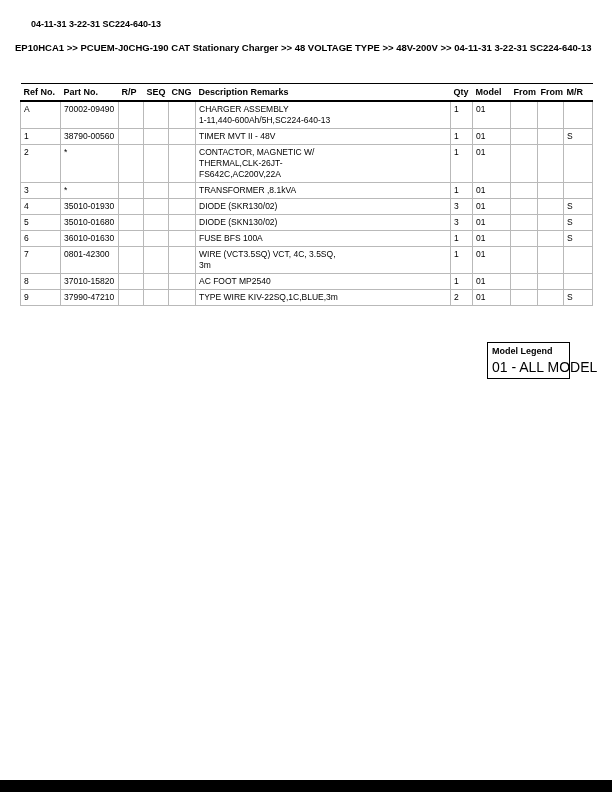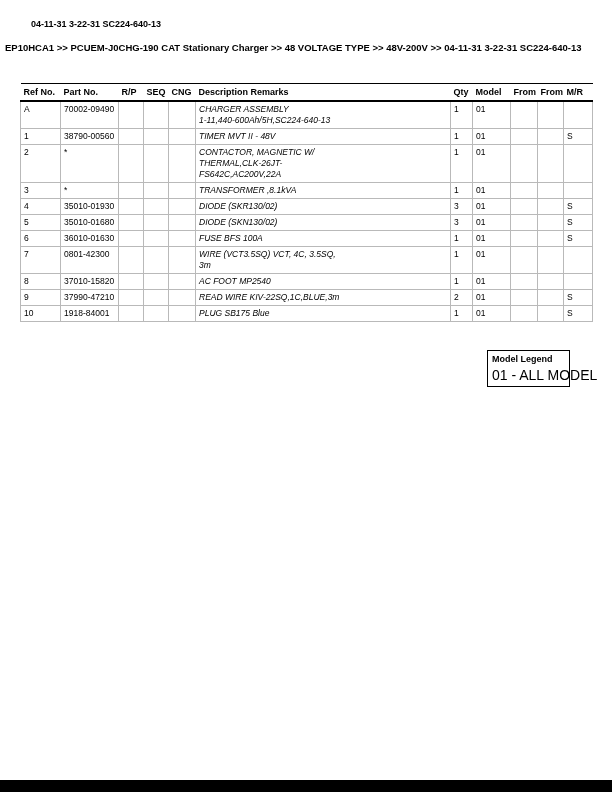--- a/index.html
+++ b/index.html
@@ -9,21 +9,21 @@
     position: relative;
     font-family: "Liberation Sans", sans-serif;
     color: #000;
     overflow: hidden;
   }
   .doc-ref {
     position: absolute; left: 20px; top: 19px;
     font-size: 9px; font-weight: bold; white-space: nowrap; padding-left: 11px;
   }
   .breadcrumb {
-    position: absolute; left: 5px; top: 42px;
+    position: absolute; left: 15px; top: 42px;
     font-size: 9.5px; font-weight: bold; white-space: nowrap;
   }
   table.parts-table {
     position: absolute; left: 20px; top: 83px;
     width: 572px;
     border-collapse: collapse;
     table-layout: fixed;
   }
   table.parts-table thead tr {
     border-top: 1px solid #000;
@@ -35,39 +35,38 @@
     padding: 3px 3px 3px 3px;
     white-space: nowrap; overflow: hidden;
   }
   table.parts-table td {
     font-size: 8.5px; line-height: 11px;
     text-align: left; vertical-align: top;
     padding: 2px 3px;
     border: 1px solid #b9b9b9;
     overflow: hidden;
   }
-  table.parts-table td.c5 { white-space: pre-line; font-style: italic; }
+  table.parts-table td.c5 { white-space: pre-line; }
   table.parts-table td:not(.c5) { white-space: nowrap; }
   .c0 { width: 40px; }
   .c1 { width: 58px; }
   .c2 { width: 25px; }
   .c3 { width: 25px; }
   .c4 { width: 27px; }
   .c5 { width: 255px; }
   .c6 { width: 22px; }
   .c7 { width: 38px; margin-left: 44px; }
   .c8 { width: 27px; }
   .c9 { width: 26px; }
   .c10 { width: 29px; }
   .legend {
     position: absolute; left: 487px; top: 342px;
     width: 83px;
     border: 1px solid #000;
     background: #fff;
-    margin-top: 8px;
   }
   .legend-title {
     font-size: 9px; font-weight: bold;
     padding: 3px 4px 2px 4px;
     white-space: nowrap;
   }
   .legend-entry {
     font-size: 14px;
     padding: 1px 4px 3px 4px;
     white-space: nowrap;
@@ -221,35 +220,22 @@
         <td class="c8">&nbsp;</td>
         <td class="c9">&nbsp;</td>
         <td class="c10">&nbsp;</td>
       </tr>
       <tr>
         <td class="c0">9</td>
         <td class="c1">37990-47210</td>
         <td class="c2">&nbsp;</td>
         <td class="c3">&nbsp;</td>
         <td class="c4">&nbsp;</td>
-        <td class="c5">READ WIRE KIV-22SQ,1C,BLUE,3m</td>
+        <td class="c5">TYPE WIRE KIV-22SQ,1C,BLUE,3m</td>
         <td class="c6">2</td>
-        <td class="c7">01</td>
-        <td class="c8">&nbsp;</td>
-        <td class="c9">&nbsp;</td>
-        <td class="c10">S</td>
-      </tr>
-      <tr>
-        <td class="c0">10</td>
-        <td class="c1">1918-84001</td>
-        <td class="c2">&nbsp;</td>
-        <td class="c3">&nbsp;</td>
-        <td class="c4">&nbsp;</td>
-        <td class="c5">PLUG SB175 Blue</td>
-        <td class="c6">1</td>
         <td class="c7">01</td>
         <td class="c8">&nbsp;</td>
         <td class="c9">&nbsp;</td>
         <td class="c10">S</td>
       </tr>
     </tbody>
 </table>
 
 <div class="legend">
   <div class="legend-title">Model Legend</div>

